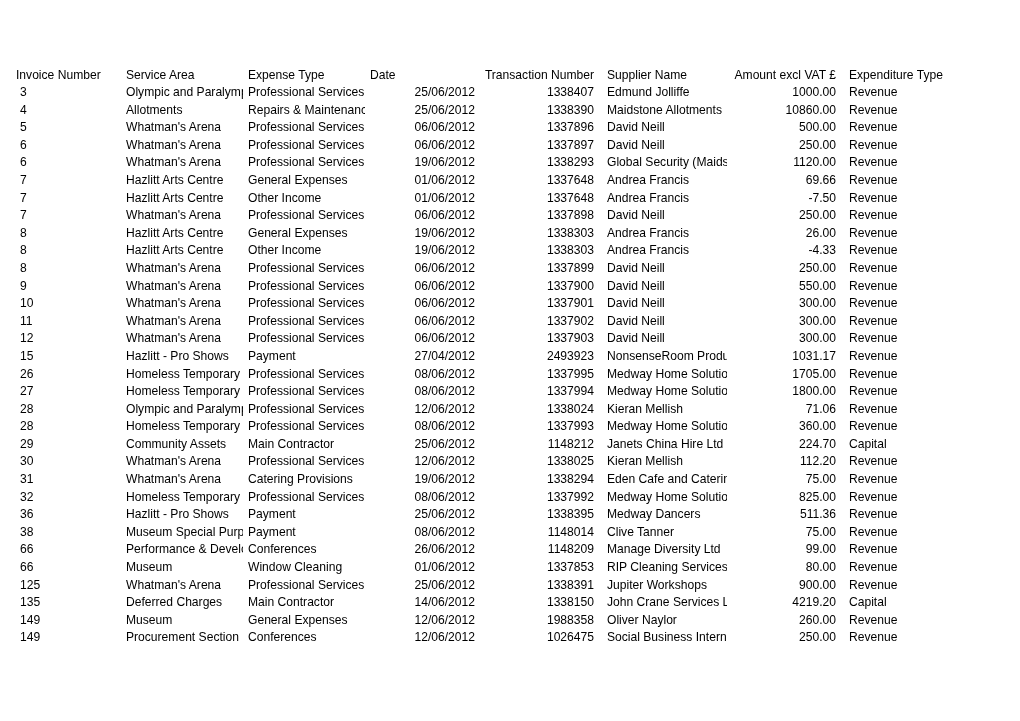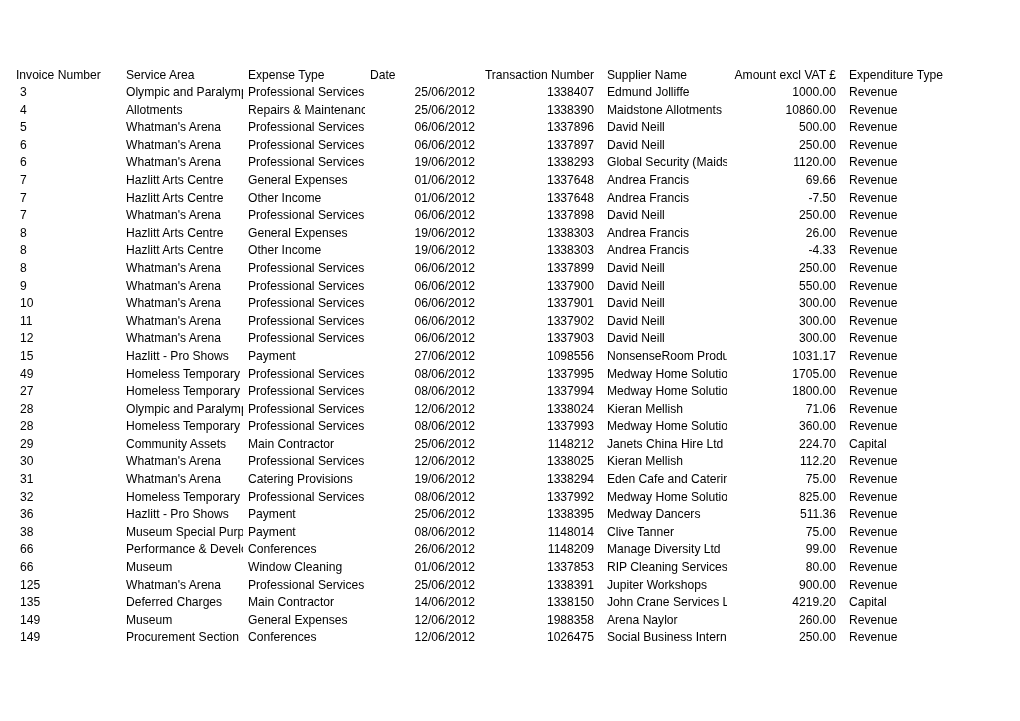--- a/index.html
+++ b/index.html
@@ -521,38 +521,38 @@
           <td>
             <span class="cell align-left pad-l">15</span>
           </td>
           <td>
             <span class="cell align-left pad-l2">Hazlitt - Pro Shows</span>
           </td>
           <td>
             <span class="cell align-left pad-l2">Payment</span>
           </td>
           <td>
-            <span class="cell align-right pad-r">27/06/2012</span>
-          </td>
-          <td>
-            <span class="cell align-right pad-r">1098556</span>
+            <span class="cell align-right pad-r">27/04/2012</span>
+          </td>
+          <td>
+            <span class="cell align-right pad-r">2493923</span>
           </td>
           <td>
             <span class="cell align-left pad-l2">NonsenseRoom Productions</span>
           </td>
           <td>
             <span class="cell align-right pad-r">1031.17</span>
           </td>
           <td>
             <span class="cell align-left pad-l2">Revenue</span>
           </td>
         </tr>
         <tr>
           <td>
-            <span class="cell align-left pad-l">49</span>
+            <span class="cell align-left pad-l">26</span>
           </td>
           <td>
             <span class="cell align-left pad-l2">Homeless Temporary</span>
           </td>
           <td>
             <span class="cell align-left pad-l2">Professional Services</span>
           </td>
           <td>
             <span class="cell align-right pad-r">08/06/2012</span>
           </td>
@@ -917,21 +917,21 @@
           <td>
             <span class="cell align-left pad-l2">General Expenses</span>
           </td>
           <td>
             <span class="cell align-right pad-r">12/06/2012</span>
           </td>
           <td>
             <span class="cell align-right pad-r">1988358</span>
           </td>
           <td>
-            <span class="cell align-left pad-l2">Arena Naylor</span>
+            <span class="cell align-left pad-l2">Oliver Naylor</span>
           </td>
           <td>
             <span class="cell align-right pad-r">260.00</span>
           </td>
           <td>
             <span class="cell align-left pad-l2">Revenue</span>
           </td>
         </tr>
         <tr>
           <td>

